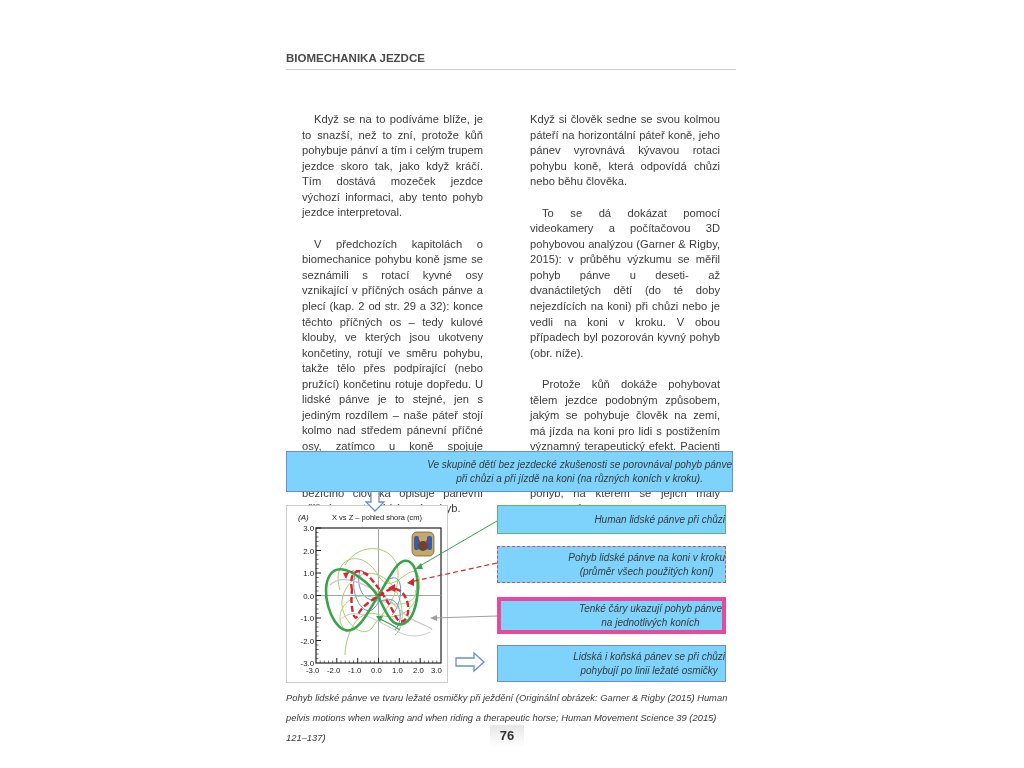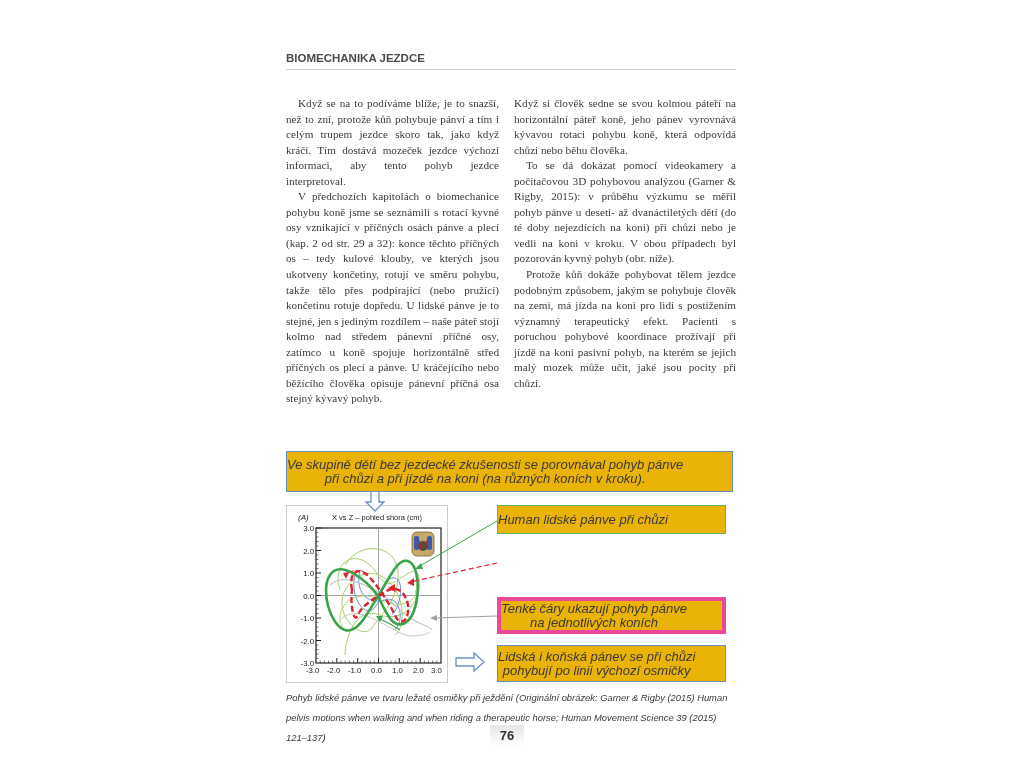--- a/index.html
+++ b/index.html
@@ -1,25 +1,25 @@
 <!DOCTYPE html>
 <html><head>
 <meta charset="utf-8">
 <style>
   html, body { margin:0; padding:0; background:#ffffff; }
   body { width:1024px; height:768px; position:relative; overflow:hidden; font-family:"Liberation Sans", sans-serif; color:#3a3a3a; }
   .page { position:absolute; left:0; top:0; width:1004px; height:768px; background:#fff; }
   .running-head { position:absolute; left:286px; top:52px; font-size:11.5px; font-weight:bold; color:#4a4a4a; letter-spacing:0px; }
   .head-rule { position:absolute; left:286px; top:69px; width:450px; height:1px; background:#cfcfcf; }
   .col { position:absolute; top:96px; font-size:11.2px; line-height:15.55px; color:#3b3b3b; text-align:justify; }
-  .col p { margin:0; text-indent:12px;font-family:Liberation Serif, serif; }
+  .col p { margin:16px; text-indent:12px; }
   .col p.noindent { text-indent:0; }
   .col-left { left:286px; width:213px; }
   .col-right { left:514px; width:222px; }
-  .callout { position:absolute; font-style:italic; font-size:13px; line-height:14px; text-align:center; color:#3a3a3a; box-sizing:border-box; display:flex; align-items:center; justify-content:flex-start; background:#eab308; }
+  .callout { position:absolute; font-style:italic; font-size:10px; line-height:14px; text-align:center; color:#3a3a3a; box-sizing:border-box; display:flex; align-items:center; justify-content:flex-end; background:#7dd3fc; }
   .callout-top { left:286px; top:451px; width:447px; height:41px; border:1.5px solid #6a8ec8; }
   .callout-green { left:497px; top:505px; width:229px; height:29px; border:1.5px solid #5cb56a; }
   .callout-red { left:497px; top:546px; width:229px; height:37px; border:1.5px dashed #d84a55; }
   .callout-gray { left:497px; top:597px; width:229px; height:37px; border:4px solid #ec4899; }
   .callout-blue { left:497px; top:645px; width:229px; height:37px; border:1.5px solid #6a8ec8; }
   .figure-box { position:absolute; left:286px; top:505px; width:160px; height:176px; border:1px solid #cccccc; background:#fff; }
   .caption { position:absolute; left:286px; top:688px; width:450px; font-style:italic; font-size:9.4px; line-height:20px; color:#3a3a3a; }
   .page-number { position:absolute; left:490px; top:725px; width:34px; height:22px; background:linear-gradient(#e6e6e6,#ffffff); font-weight:bold; font-size:13px; text-align:center; line-height:22px; color:#333; }
 </style>
 </head>
@@ -194,29 +194,35 @@
     <div style="position:absolute;left:348px;">-1.0</div>
     <div style="position:absolute;left:371px;">0.0</div>
     <div style="position:absolute;left:392px;">1.0</div>
     <div style="position:absolute;left:413px;">2.0</div>
     <div style="position:absolute;left:431px;">3.0</div>
   </div>
 
   <div class="callout callout-green">
     <div>Human lidské pánve při chůzi</div>
   </div>
+  <div class="callout callout-red">
+    <div>
+      <div>Pohyb lidské pánve na koni v kroku</div>
+      <div>(průměr všech použitých koní)</div>
+    </div>
+  </div>
   <div class="callout callout-gray">
     <div>
       <div>Tenké čáry ukazují pohyb pánve</div>
       <div>na jednotlivých koních</div>
     </div>
   </div>
   <div class="callout callout-blue">
     <div>
       <div>Lidská i koňská pánev se při chůzi</div>
-      <div>pohybují po linii výchozí osmičky</div>
+      <div>pohybují po linii ležaté osmičky</div>
     </div>
   </div>
 
   <div class="caption">Pohyb lidské pánve ve tvaru ležaté osmičky při ježdění (Originální obrázek: Garner &amp; Rigby (2015) Human pelvis motions when walking and when riding a therapeutic horse; Human Movement Science 39 (2015) 121–137)</div>
 
   <div class="page-number">76</div>
 </div>
 
 </body></html>

